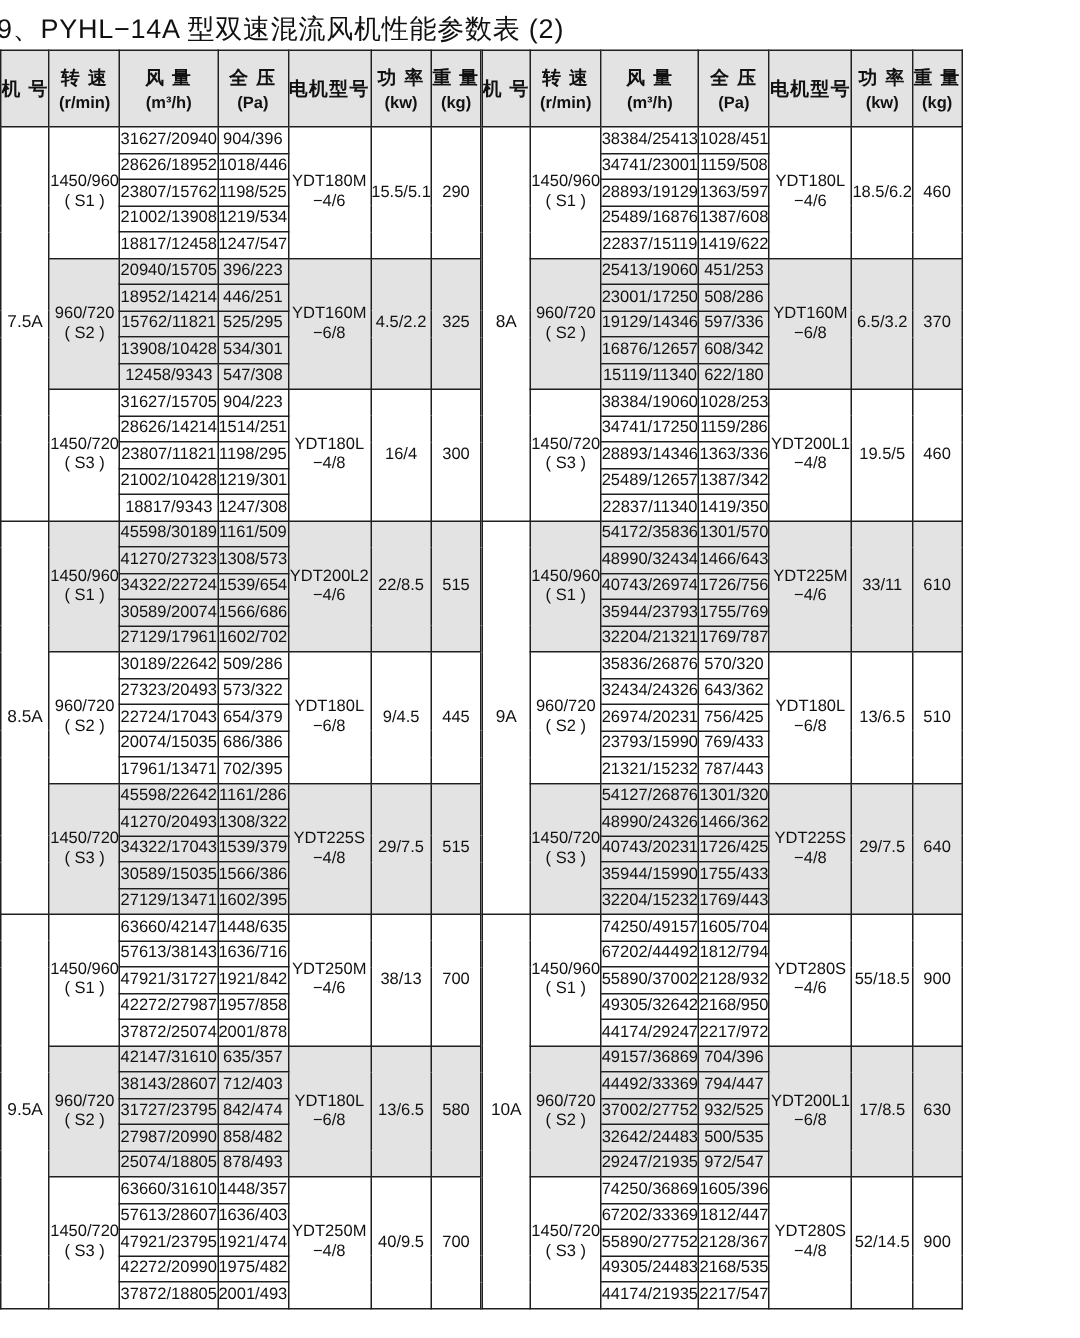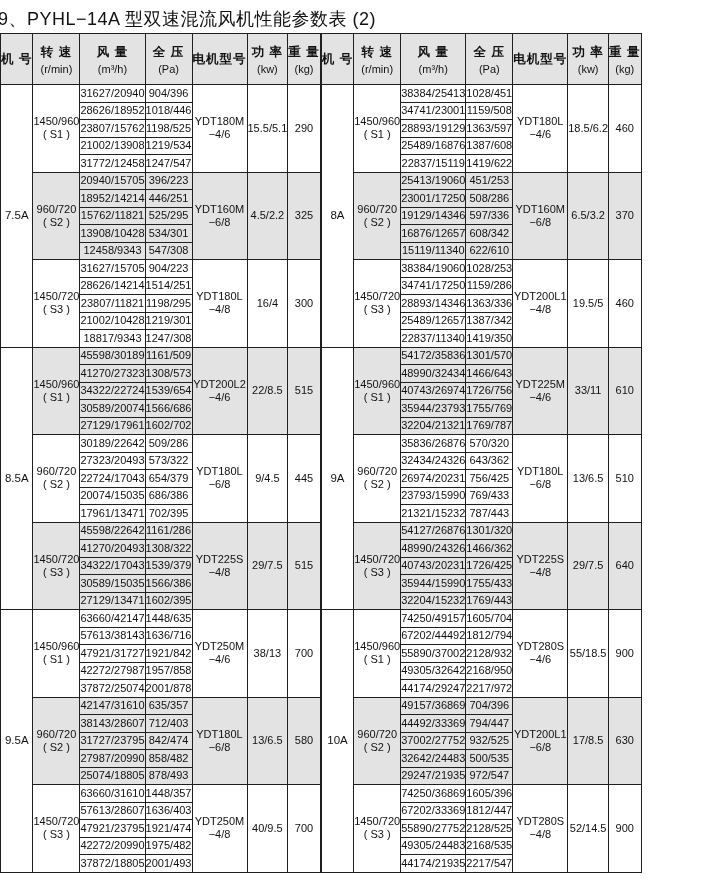--- a/index.html
+++ b/index.html
@@ -17,21 +17,21 @@
   }
   .tables{display:flex;align-items:flex-start;}
   table{border-collapse:collapse;table-layout:fixed;background:#fff;}
   th,td{
     border:1px solid var(--border,#222);
     text-align:center;vertical-align:middle;
     padding:0;overflow:hidden;white-space:nowrap;
   }
   th{background:var(--header-bg,#e3e3e3);height:50px;font-weight:bold;}
   th .h1{font-size:12.5px;font-weight:bold;letter-spacing:1px;}
-  th .h2{font-size:11px;font-weight:normal;letter-spacing:0;margin-top:2px;}
+  th .h2{font-size:11px;font-weight:bold;letter-spacing:0;margin-top:2px;}
   td{font-size:11px;height:16.5px;line-height:1;}
   td.shade{background:var(--shade-bg,#e3e3e3);}
   td.machine{font-size:11.5px;background:#fff;}
   td.speed .l1, td.motor .l1{font-size:11px;line-height:13px;}
   td.speed .l2, td.motor .l2{font-size:11px;line-height:13px;}
   
   .t-left col:nth-child(1){width:33px;}
   .t-left col:nth-child(2){width:67px;}
   .t-left col:nth-child(3){width:71px;}
   .t-left col:nth-child(4){width:50px;}
@@ -115,21 +115,21 @@
           </tr>
           <tr>
             <td class="">23807/15762</td>
             <td class="">1198/525</td>
           </tr>
           <tr>
             <td class="">21002/13908</td>
             <td class="">1219/534</td>
           </tr>
           <tr>
-            <td class="">31772/12458</td>
+            <td class="">18817/12458</td>
             <td class="">1247/547</td>
           </tr>
           <tr>
             <td class="speed shade" rowspan="5">
               <div class="l1">960/720</div>
               <div class="l2">( S2 )</div>
             </td>
             <td class="shade">20940/15705</td>
             <td class="shade">396/223</td>
             <td class="motor shade" rowspan="5">
@@ -462,21 +462,21 @@
           <tr>
             <td class="shade">19129/14346</td>
             <td class="shade">597/336</td>
           </tr>
           <tr>
             <td class="shade">16876/12657</td>
             <td class="shade">608/342</td>
           </tr>
           <tr>
             <td class="shade">15119/11340</td>
-            <td class="shade">622/610</td>
+            <td class="shade">622/180</td>
           </tr>
           <tr>
             <td class="speed" rowspan="5">
               <div class="l1">1450/720</div>
               <div class="l2">( S3 )</div>
             </td>
             <td class="">38384/19060</td>
             <td class="">1028/253</td>
             <td class="motor" rowspan="5">
               <div class="l1">YDT200L1</div>
@@ -666,21 +666,21 @@
             </td>
             <td class="power" rowspan="5">52/14.5</td>
             <td class="weight" rowspan="5">900</td>
           </tr>
           <tr>
             <td class="">67202/33369</td>
             <td class="">1812/447</td>
           </tr>
           <tr>
             <td class="">55890/27752</td>
-            <td class="">2128/525</td>
+            <td class="">2128/367</td>
           </tr>
           <tr>
             <td class="">49305/24483</td>
             <td class="">2168/535</td>
           </tr>
           <tr>
             <td class="">44174/21935</td>
             <td class="">2217/547</td>
           </tr>
         </tbody>

